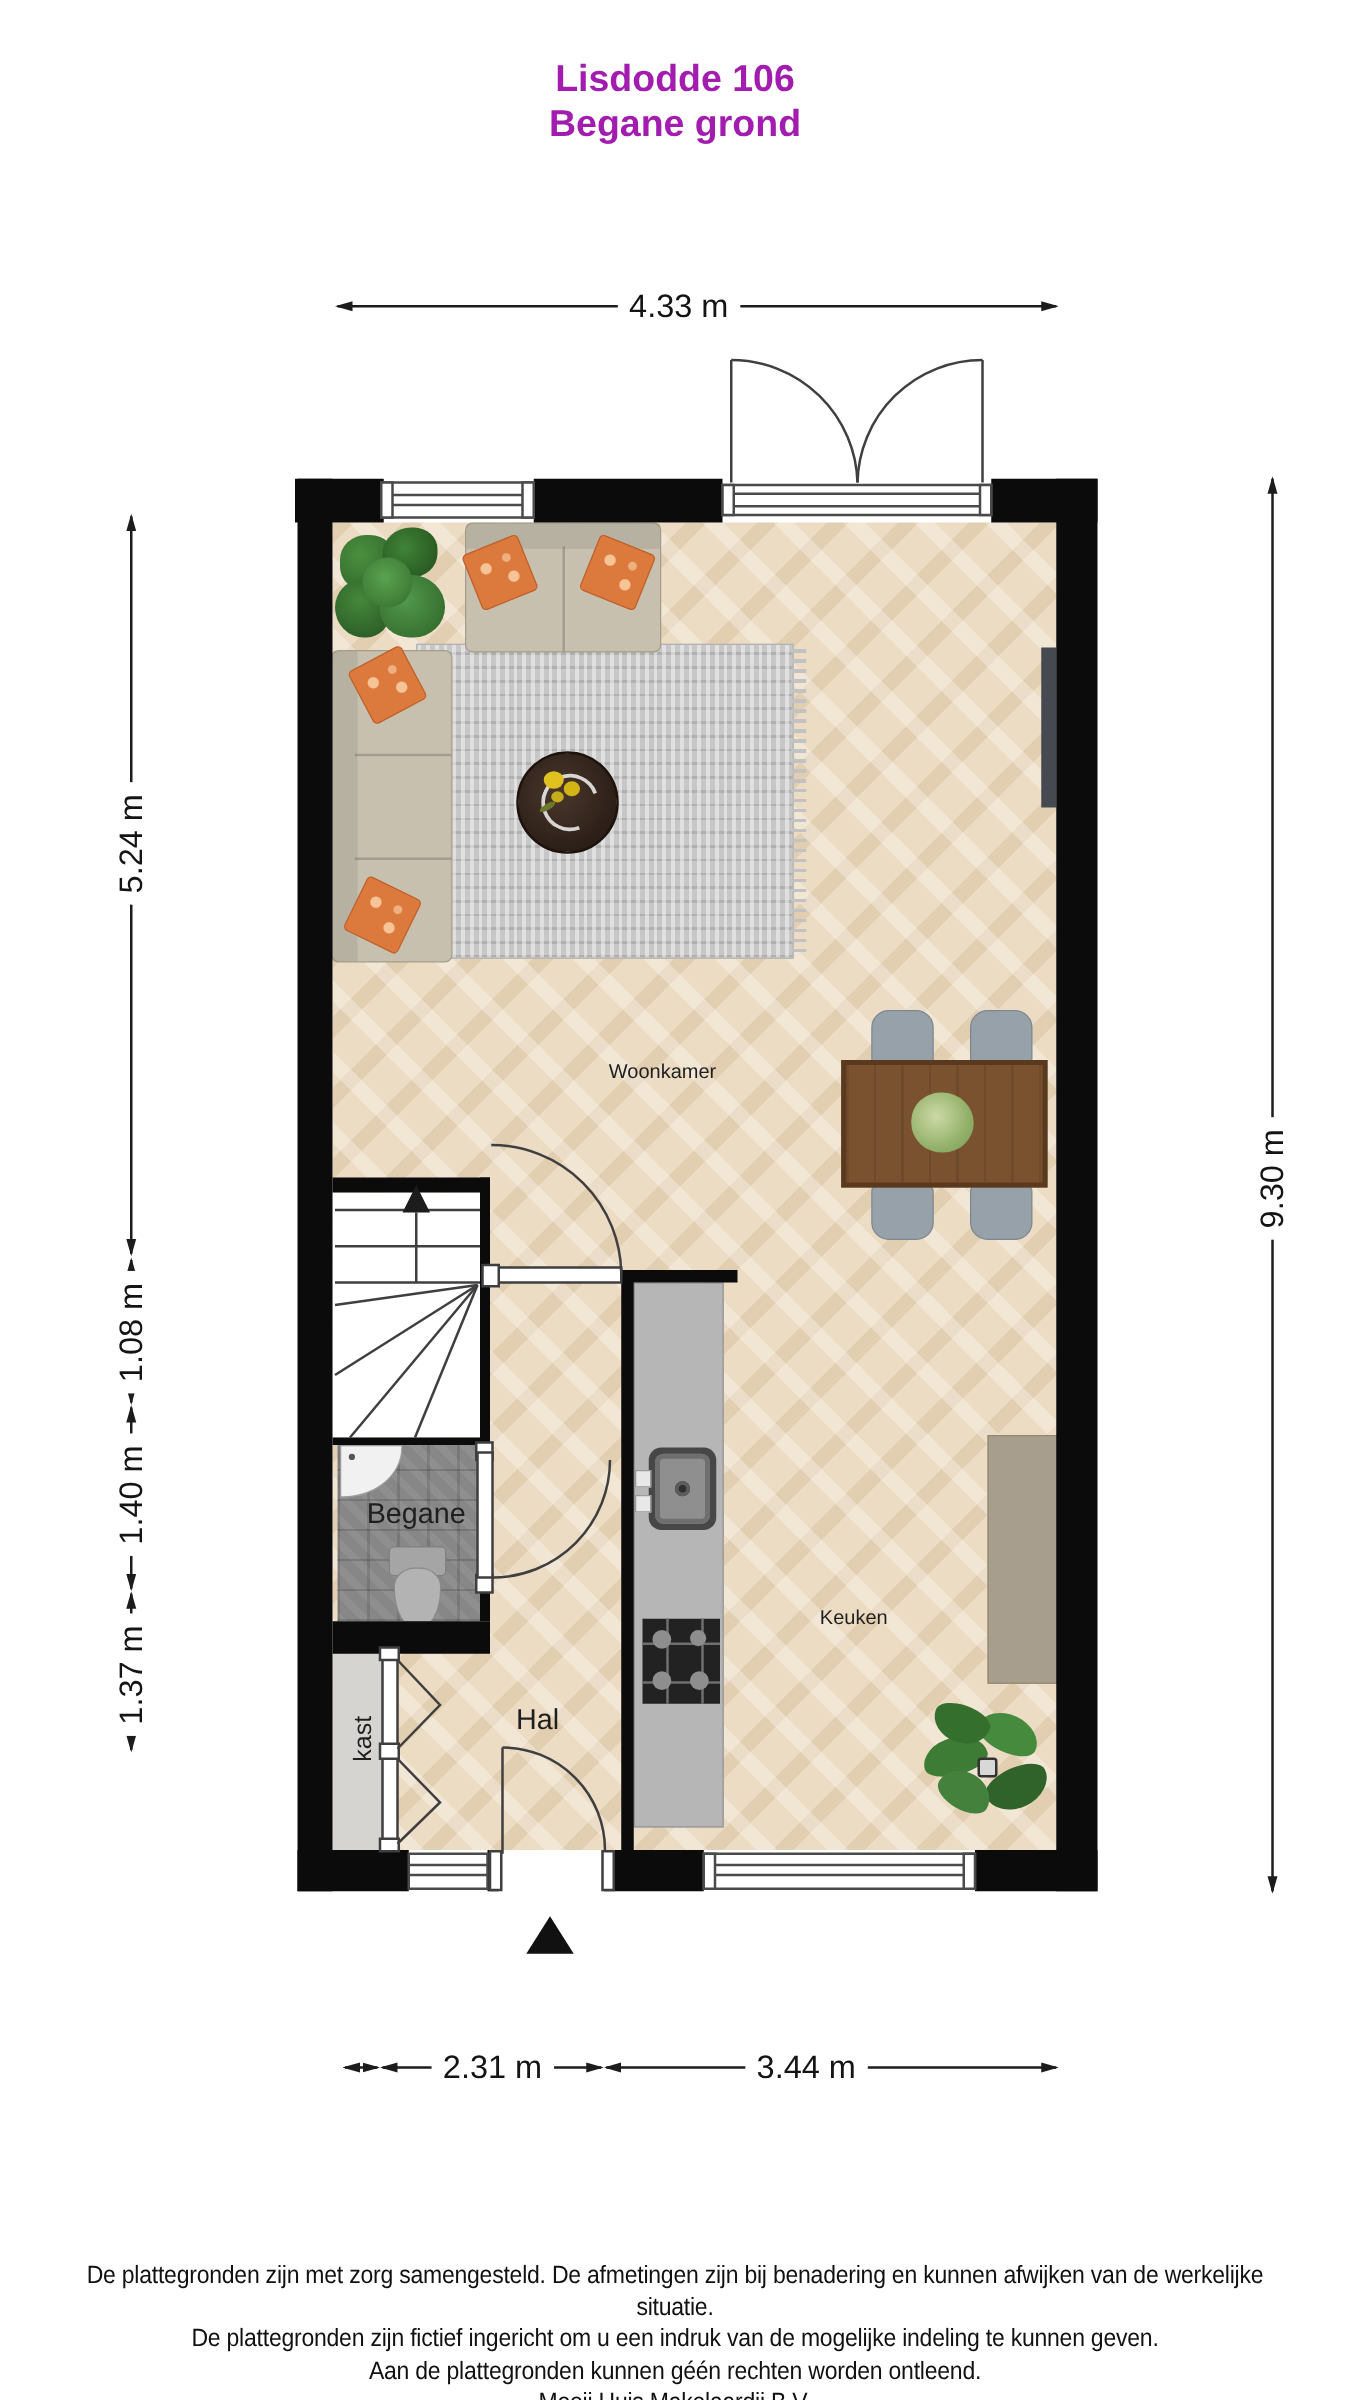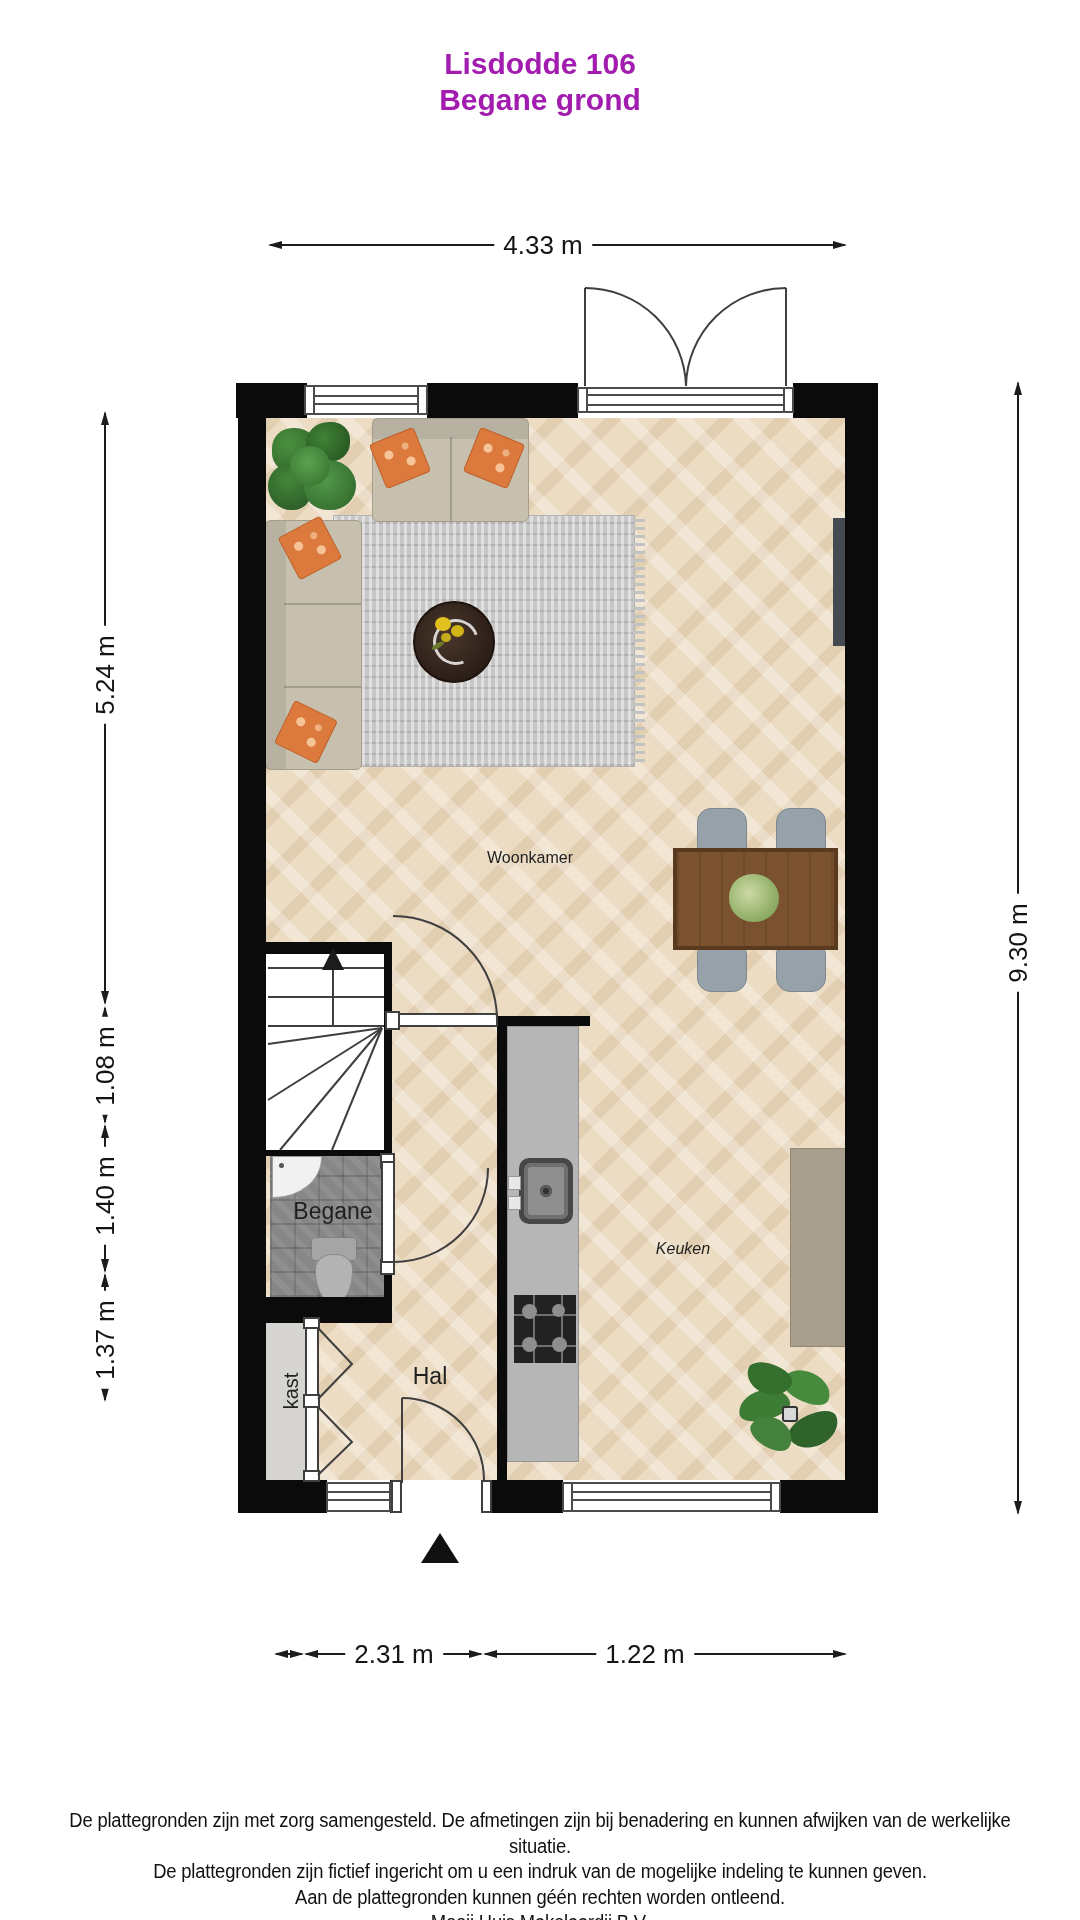--- a/index.html
+++ b/index.html
@@ -263,33 +263,33 @@
       <line x1="105" y1="1126" x2="105" y2="1271" marker-start="url(#at)" marker-end="url(#ah)"></line>
       <line x1="105" y1="1275" x2="105" y2="1400" marker-start="url(#at)" marker-end="url(#ah)"></line>
       <line x1="1018" y1="383" x2="1018" y2="1513" marker-start="url(#at)" marker-end="url(#ah)"></line>
       <line x1="276" y1="1654" x2="302" y2="1654" marker-start="url(#at)" marker-end="url(#ah)"></line>
       <line x1="306" y1="1654" x2="481" y2="1654" marker-start="url(#at)" marker-end="url(#ah)"></line>
       <line x1="485" y1="1654" x2="845" y2="1654" marker-start="url(#at)" marker-end="url(#ah)"></line>
     </g>
   </svg>
 
   <div class="label" style="left:530px;top:858px;">Woonkamer</div>
-  <div class="label" style="left:683px;top:1249px;font-style:italic;">Keuken</div>
+  <div class="label" style="left:683px;top:1295px;">Keuken</div>
   <div class="label small" style="left:333px;top:1211px;">Begane</div>
   <div class="label small" style="left:430px;top:1376px;">Hal</div>
   <div class="label tiny vert" style="left:291px;top:1391px;">kast</div>
 
   <div class="dim-label" style="left:543px;top:245px;">4.33 m</div>
   <div class="dim-label vert" style="left:105px;top:675px;">5.24 m</div>
   <div class="dim-label vert" style="left:105px;top:1066px;">1.08 m</div>
   <div class="dim-label vert" style="left:105px;top:1196px;">1.40 m</div>
   <div class="dim-label vert" style="left:105px;top:1340px;">1.37 m</div>
   <div class="dim-label vert" style="left:1018px;top:943px;">9.30 m</div>
   <div class="dim-label" style="left:394px;top:1654px;">2.31 m</div>
-  <div class="dim-label" style="left:645px;top:1654px;">1.22 m</div>
+  <div class="dim-label" style="left:645px;top:1654px;">3.44 m</div>
 
   <div id="footer">
     <div>De plattegronden zijn met zorg samengesteld. De afmetingen zijn bij benadering en kunnen afwijken van de werkelijke situatie.</div>
     <div>De plattegronden zijn fictief ingericht om u een indruk van de mogelijke indeling te kunnen geven.</div>
     <div>Aan de plattegronden kunnen géén rechten worden ontleend.</div>
     <div>Mooij Huis Makelaardij B.V.</div>
   </div>
 
 </div>
 

